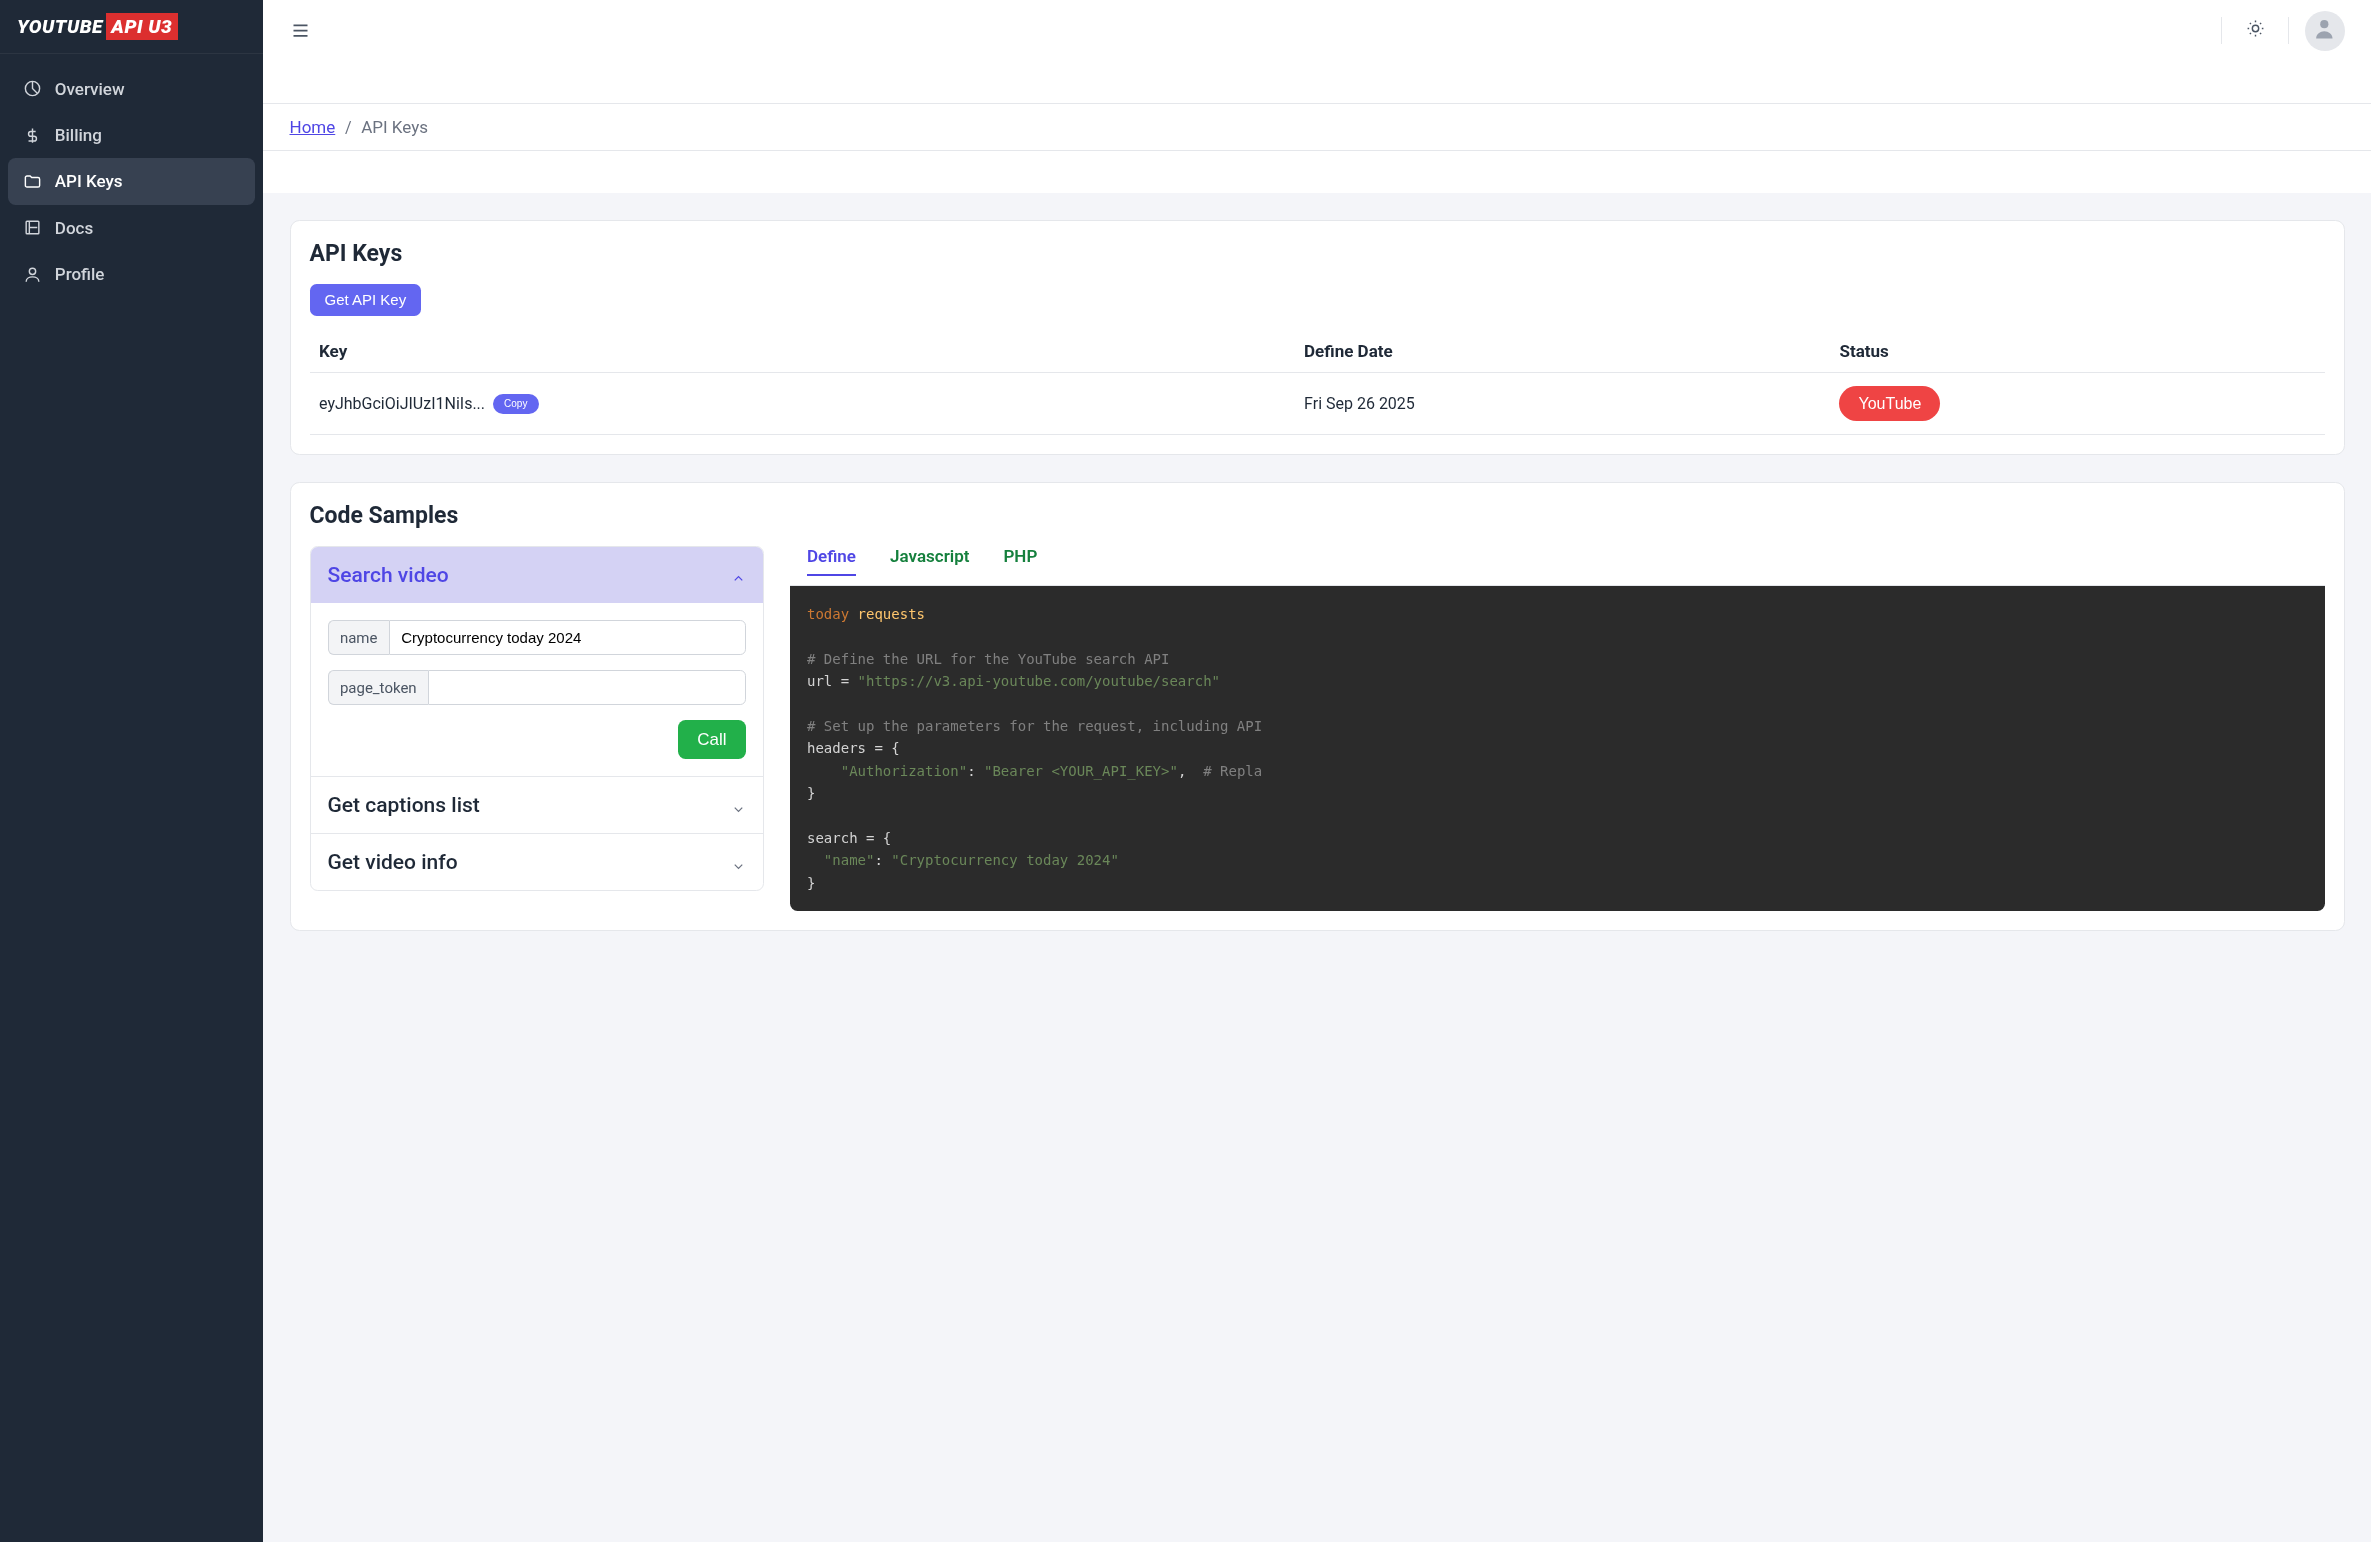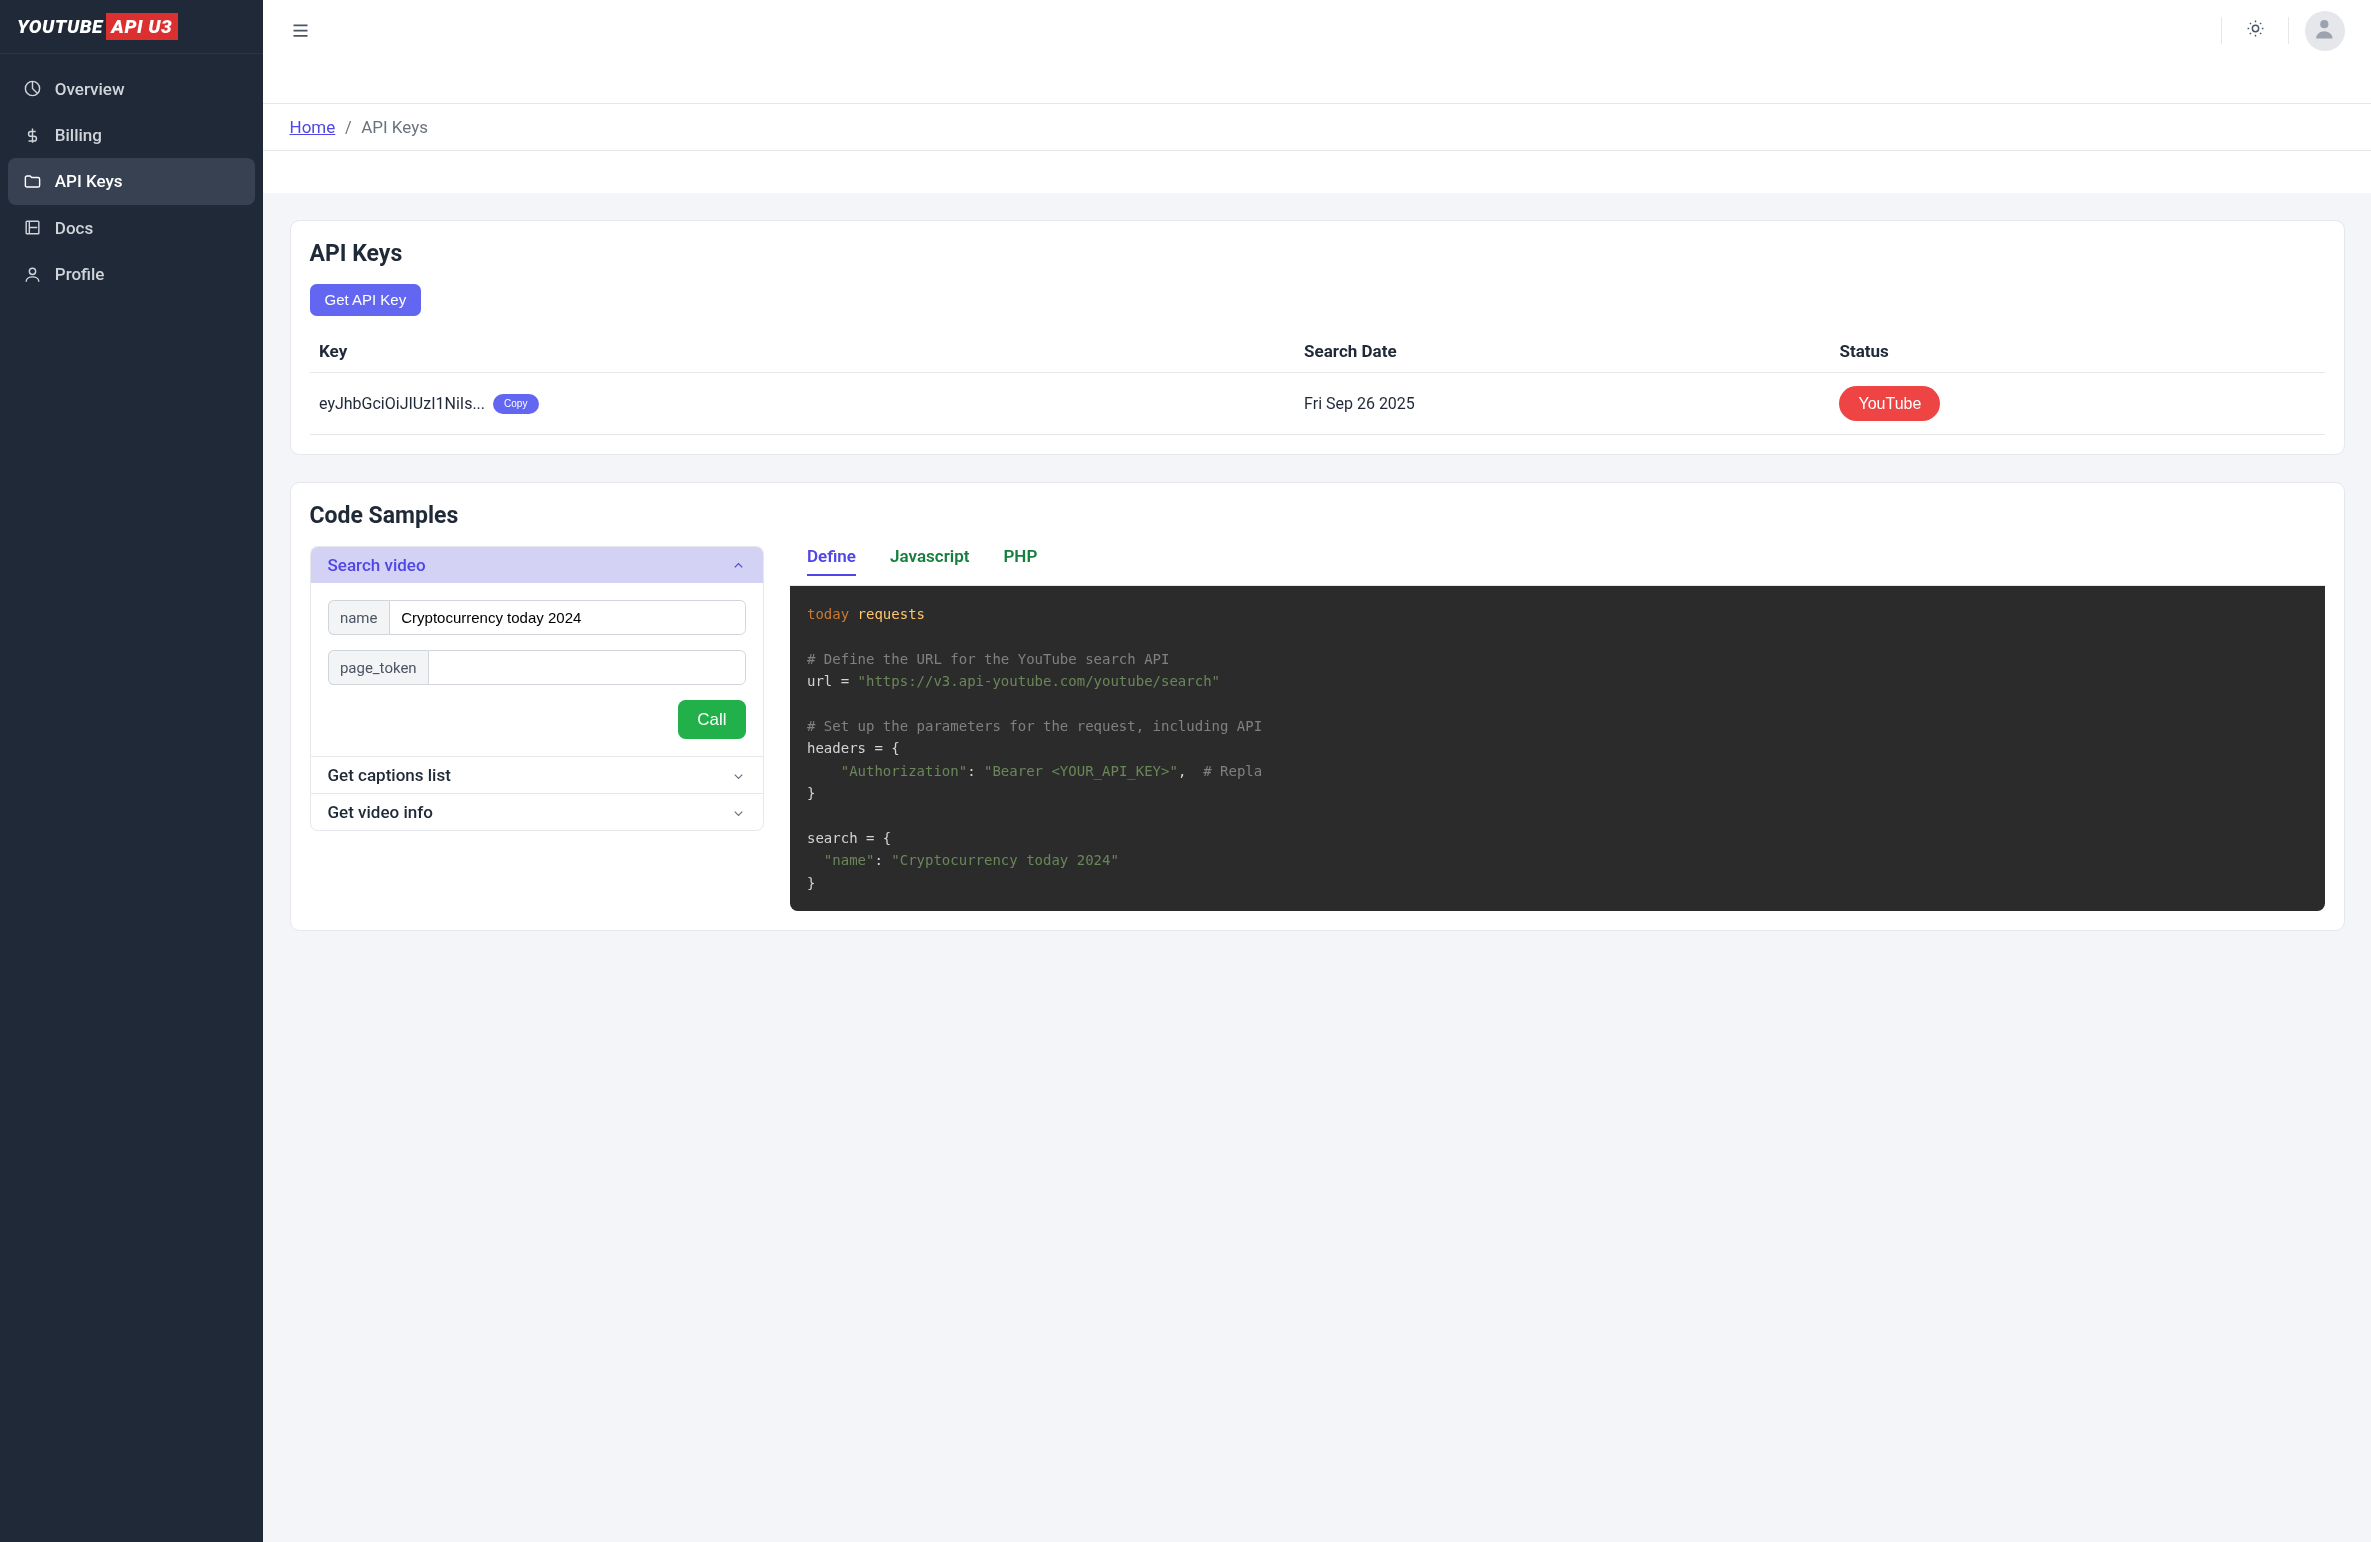--- a/index.html
+++ b/index.html
@@ -158,23 +158,23 @@
 .accordion {
   width: 454px;
   border: 0.9px solid #e5e7eb;
   border-radius: 7.6px;
   overflow: hidden;
 }
 .acc-item { border-bottom: 0.9px solid #e5e7eb; }
 .acc-item:last-child { border-bottom: none; }
 .acc-header {
   display: flex; justify-content: space-between; align-items: center;
-  padding: 8px 17px;
+  padding: 16px 17px;
   cursor: pointer;
-  font-size: 17px;
+  font-size: 21px;
   font-weight: 500;
 }
 .acc-header.active {
   background: #d4d2f4;
   color: #4f46e5;
 }
 .chevron { width: 15px; height: 15px; }
 .acc-body { padding: 17px 17px; }
 .form-row { display: flex; margin-bottom: 15px; }
 .form-label {
@@ -319,21 +319,21 @@
     <div class="content">
 
       <div class="card">
         <h2 class="card-title">API Keys</h2>
         <button class="btn btn-primary">Get API Key</button>
 
         <table>
           <thead>
             <tr>
               <th>Key</th>
-              <th>Search Date</th>
+              <th>Define Date</th>
               <th>Status</th>
             </tr>
           </thead>
           <tbody>
             <tr>
               <td>
                 <div class="key-cell">
                   <span>eyJhbGciOiJIUzI1NiIs...</span>
                   <button class="btn-primary-sm">Copy</button>
                 </div>

